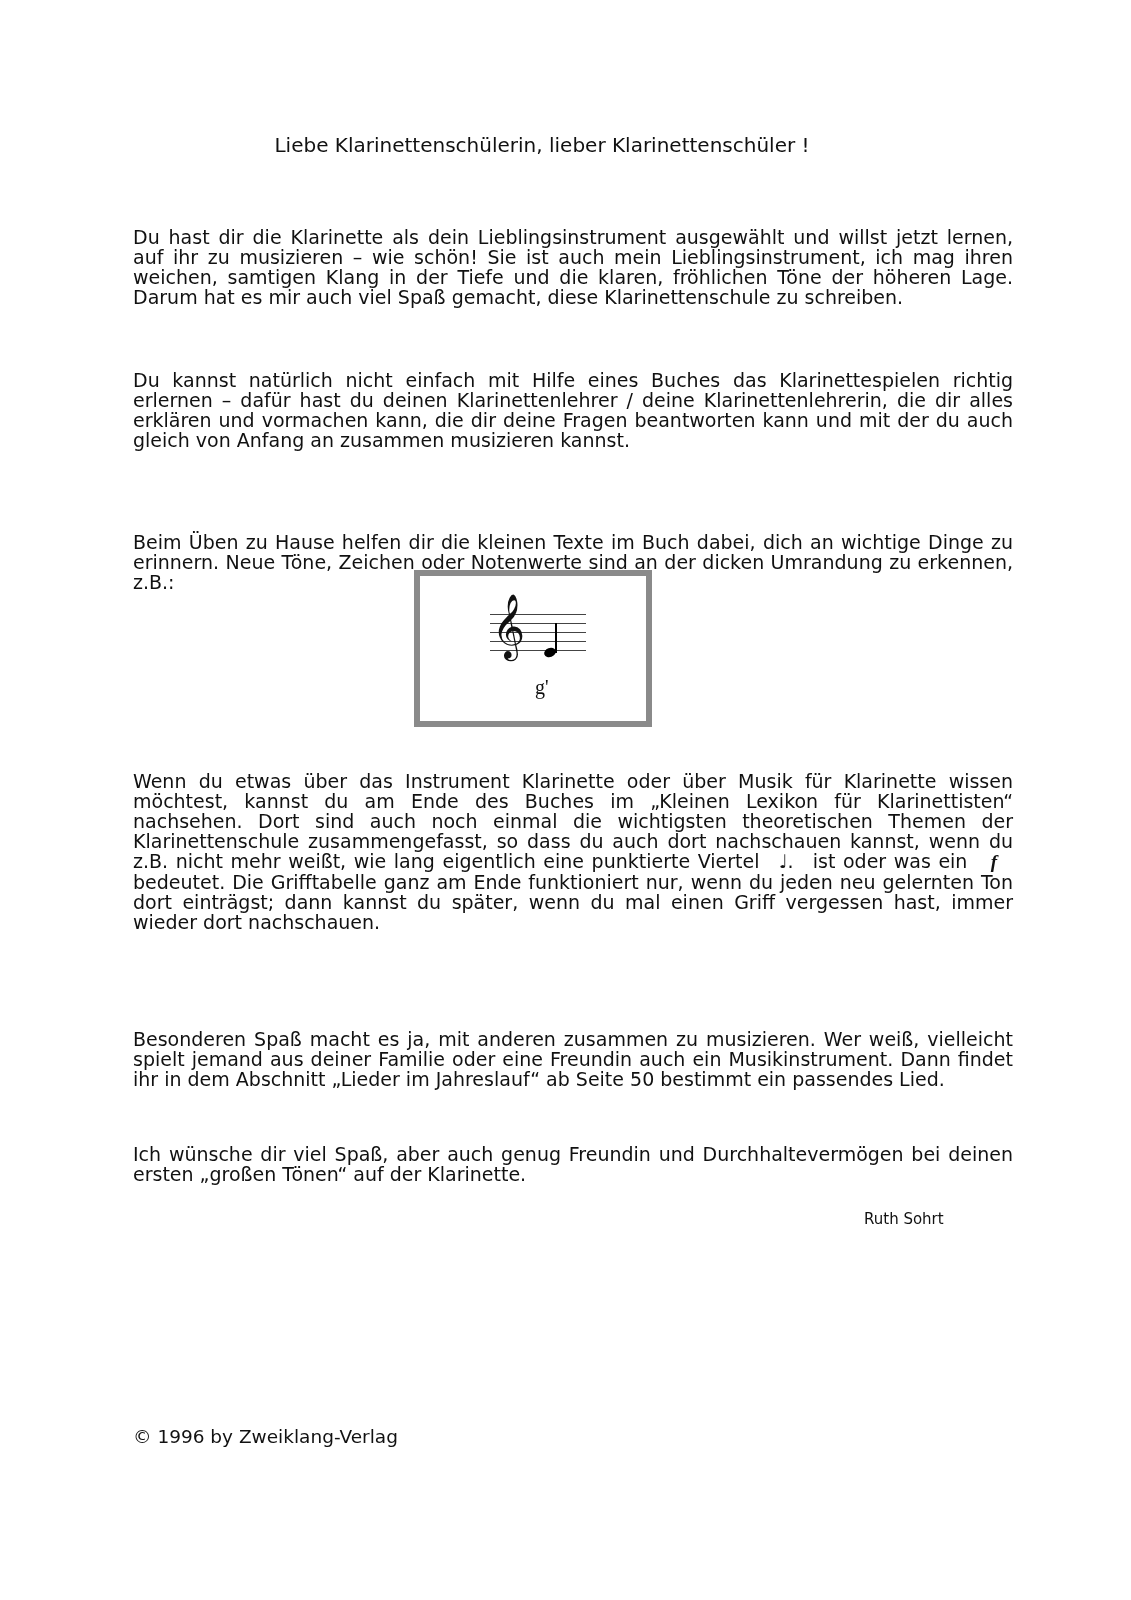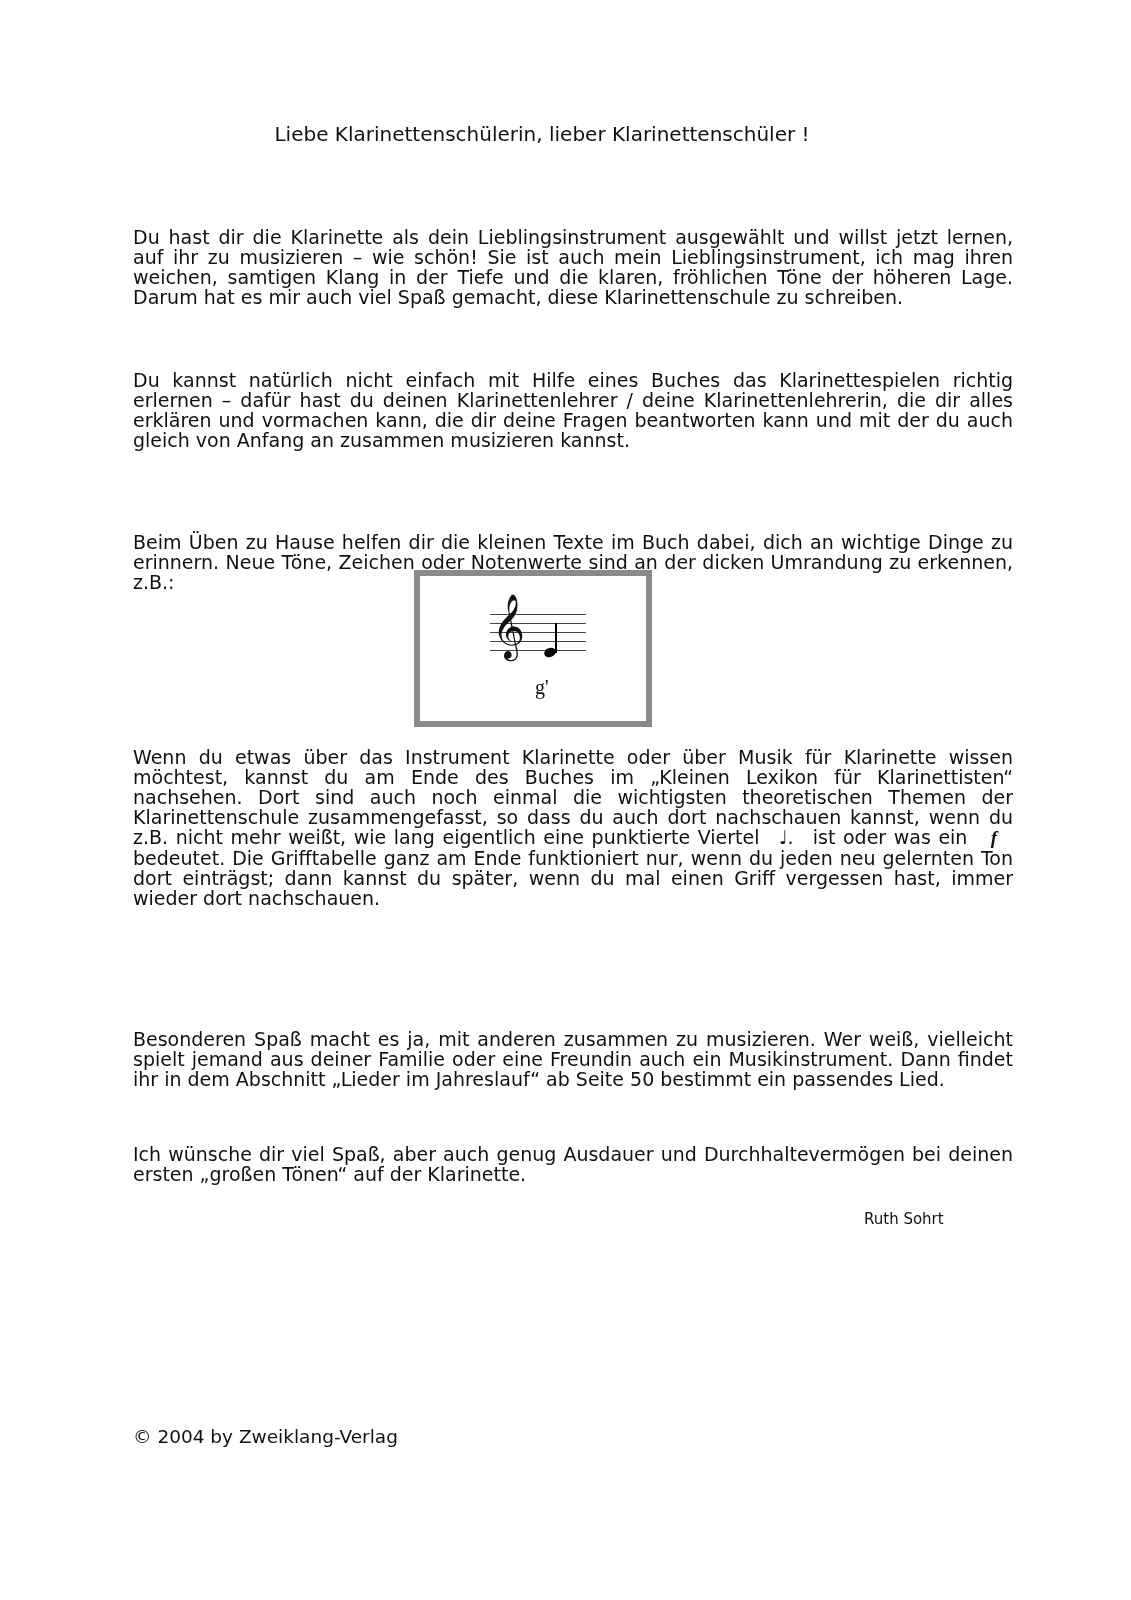--- a/index.html
+++ b/index.html
@@ -1,25 +1,25 @@
 <!DOCTYPE html>
 <html><head>
 <meta charset="utf-8">
 <style>
   html, body { margin: 0; padding: 0; background: #ffffff; }
   body { width: 1131px; height: 1600px; position: relative; overflow: hidden;
          font-family: "DejaVu Sans", sans-serif; color: #111; }
-  .title { position: absolute; top: 122px; left: 0; width: 1084px; text-align: center;
+  .title { position: absolute; top: 133px; left: 0; width: 1084px; text-align: center;
            font-size: 20px; }
   .para { position: absolute; left: 133px; width: 880px; font-size: 19px;
           line-height: 20px; text-align: justify; }
   .p1 { top: 208px; }
   .p2 { top: 351px; }
   .p3 { top: 513px; }
-  .p4 { top: 728px; }
+  .p4 { top: 752px; }
   .p5 { top: 1010px; }
   .p6 { top: 1125px; }
   .example-box { position: absolute; left: 414px; top: 570px; width: 226px; height: 145px;
                  border: 6px solid #8a8a8a; background: #fff; }
   .staff { position: absolute; left: 70px; top: 38px; width: 96px; height: 40px; }
   .staff .line { position: absolute; left: 0; width: 96px; height: 1.2px; background: #444; }
   .clef { position: absolute; left: 72px; top: 22px; font-family: "DejaVu Serif", serif;
           font-size: 56px; line-height: 1; }
   .note-head { position: absolute; left: 124px; top: 72px; width: 12px; height: 9px;
                background: #000; border-radius: 50%; transform: rotate(-20deg); }
@@ -56,20 +56,20 @@
 
 <p class="para p4">
   <span>Wenn du etwas über das Instrument Klarinette oder über Musik für Klarinette wissen möchtest, kannst du am Ende des Buches im „Kleinen Lexikon für Klarinettisten“ nachsehen. Dort sind auch noch einmal die wichtigsten theoretischen Themen der Klarinettenschule zusammengefasst, so dass du auch dort nachschauen kannst, wenn du z.B. nicht mehr weißt, wie lang eigentlich eine punktierte Viertel</span>
   <span class="inline-sym">♩.</span>
   <span>ist oder was ein</span>
   <span class="inline-sym dyn">f</span>
   <span>bedeutet. Die Grifftabelle ganz am Ende funktioniert nur, wenn du jeden neu gelernten Ton dort einträgst; dann kannst du später, wenn du mal einen Griff vergessen hast, immer wieder dort nachschauen.</span>
 </p>
 
 <p class="para p5">Besonderen Spaß macht es ja, mit anderen zusammen zu musizieren. Wer weiß, vielleicht spielt jemand aus deiner Familie oder eine Freundin auch ein Musikinstrument. Dann findet ihr in dem Abschnitt „Lieder im Jahreslauf“ ab Seite 50 bestimmt ein passendes Lied.</p>
-<p class="para p6">Ich wünsche dir viel Spaß, aber auch genug Ausdauer und Durchhaltevermögen bei deinen ersten „großen Tönen“ auf der Klarinette.</p>
+<p class="para p6">Ich wünsche dir viel Spaß, aber auch genug Freundin und Durchhaltevermögen bei deinen ersten „großen Tönen“ auf der Klarinette.</p>
 
 <div class="signature">Ruth Sohrt</div>
 
 <div class="copyright">
   <span>©</span>
-  <span>2004 by Zweiklang-Verlag</span>
+  <span>1996 by Zweiklang-Verlag</span>
 </div>
 
 </body></html>

